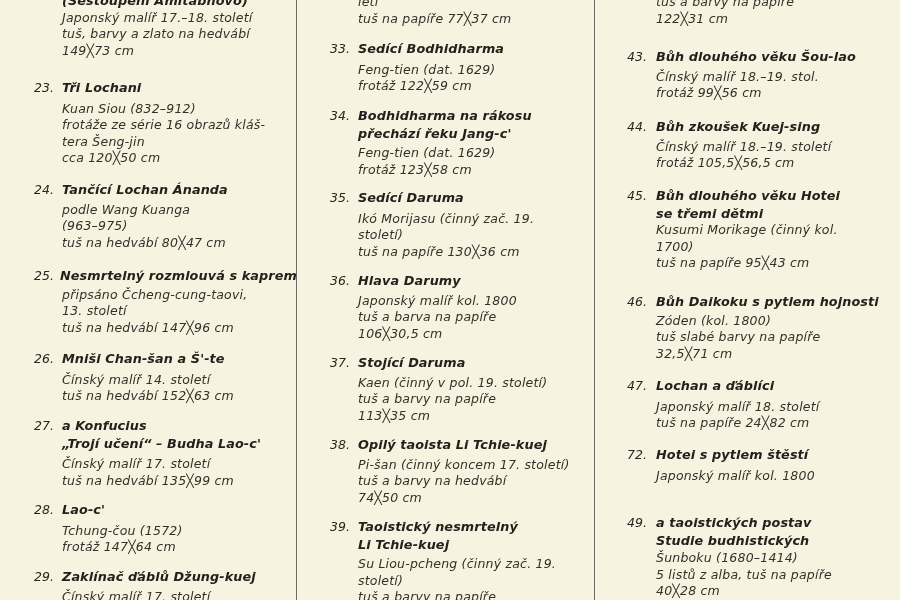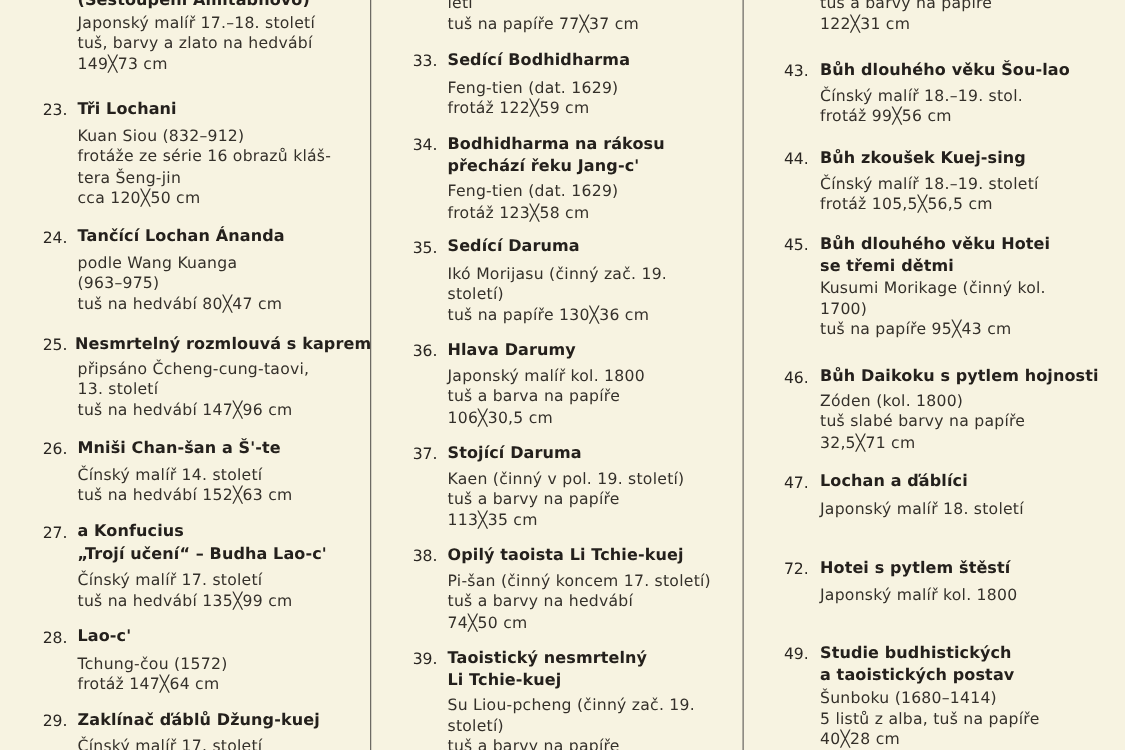--- a/index.html
+++ b/index.html
@@ -3,21 +3,21 @@
   <meta charset="utf-8">
   <style>
     html, body { margin: 0; padding: 0; }
     body {
       width: 900px; height: 600px; overflow: hidden;
       background: #f7f3e1;
       font-family: "DejaVu Sans", sans-serif;
       color: #2a2622;
       position: relative;
     }
-    .page { position: absolute; left: 0; top: 0; width: 900px; height: 600px; }
+    .page { position: absolute; left: 0; top: 0; width: 900px; height: 600px; font-style: italic; }
     .col { position: absolute; top: 0; height: 600px; }
     .col1 { left: 0; width: 290px; }
     .col2 { left: 298px; width: 292px; }
     .col3 { left: 594px; width: 306px; }
     .divider { position: absolute; top: 0; width: 1px; height: 600px; background: #6d6a64; }
     .div1 { left: 296px; }
     .div2 { left: 594px; }
     .entry { position: absolute; left: 0; right: 0; }
     .num {
       position: absolute; font-size: 12.5px; line-height: 17px; color: #2a2622;
@@ -241,35 +241,36 @@
         <div class="line">tuš slabé barvy na papíře</div>
         <div class="line">32,5╳71 cm</div>
       </div>
     </div>
     <div class="entry" style="top:377px">
       <div class="num" style="left:29px">47.</div>
       <div class="body" style="left:62px">
         <div class="title">Lochan a ďáblíci</div>
         <div style="height:4px"></div>
         <div class="line">Japonský malíř 18. století</div>
+        <div class="line">tuš na papíře 24╳82 cm</div>
       </div>
     </div>
     <div class="entry" style="top:446px">
       <div class="num" style="left:29px">72.</div>
       <div class="body" style="left:62px">
         <div class="title">Hotei s pytlem štěstí</div>
         <div style="height:4px"></div>
         <div class="line">Japonský malíř kol. 1800</div>
       </div>
     </div>
     <div class="entry" style="top:514px">
       <div class="num" style="left:29px">49.</div>
       <div class="body" style="left:62px">
+        <div class="title">a taoistických postav</div>
         <div class="title">Studie budhistických</div>
-        <div class="title">a taoistických postav</div>
         <div style="height:1px"></div>
         <div class="line">Šunboku (1680–1414)</div>
         <div class="line">5 listů z alba, tuš na papíře</div>
         <div class="line">40╳28 cm</div>
       </div>
     </div>
   </div>
 </div>
 
 </body></html>

